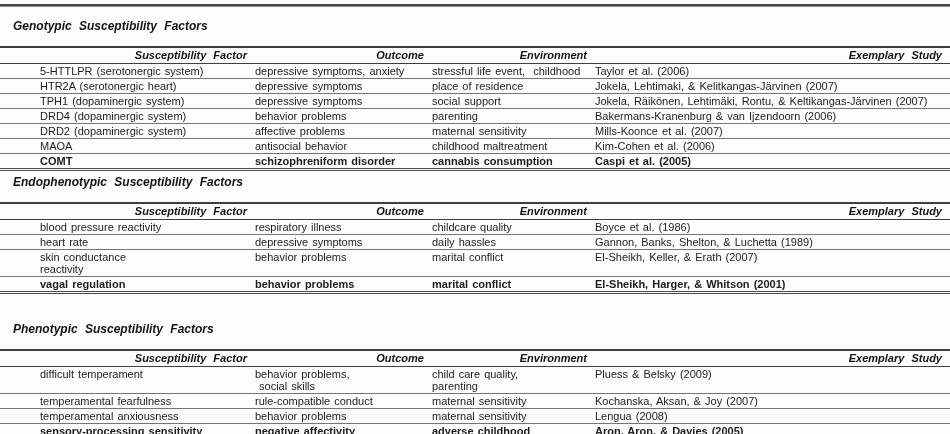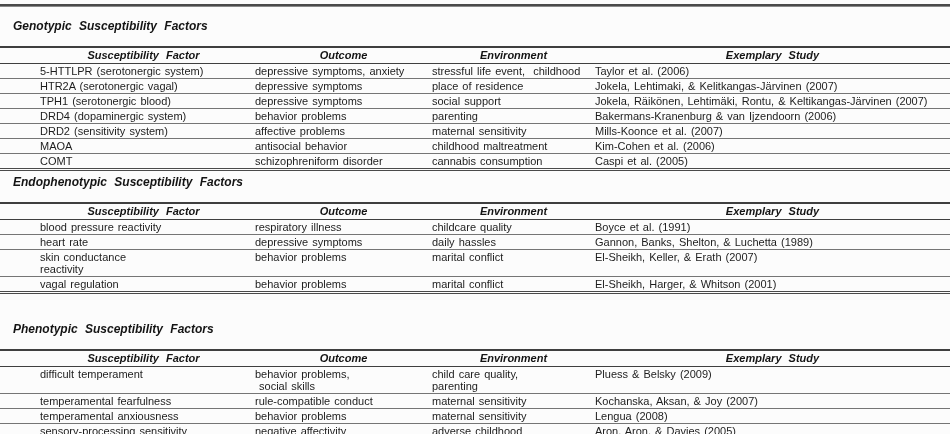--- a/index.html
+++ b/index.html
@@ -38,42 +38,42 @@
     border-collapse: collapse;
     table-layout: fixed;
     border-top: 2px solid #3f3f3f;
     border-bottom: 3px double #4a4a4a;
   }
   table.sus-table col.c1 { width: 255px; }
   table.sus-table col.c2 { width: 177px; }
   table.sus-table col.c3 { width: 163px; }
   table.sus-table col.c4 { width: 355px; }
   table.sus-table th {
-    text-align: center;
+    text-align: right;
     font-size: 11px;
     line-height: 13px;
     font-weight: bold;
     font-style: italic;
     word-spacing: 4px;
     padding: 1px 8px;
     border-bottom: 1px solid #3f3f3f;
     color: #141414;
   }
   table.sus-table td {
     font-size: 11px;
     line-height: 12px;
     word-spacing: 1px;
     padding: 1px 0;
     vertical-align: top;
     white-space: pre;
     overflow: hidden;
     color: #1d1d1d;
   }
   table.sus-table tbody tr { border-bottom: 1px solid #757575; padding-left: 32px; }
-  table.sus-table tbody tr:last-child { border-bottom: none; }
+  table.sus-table tbody tr:last-child { border-bottom: none; font-weight: bold; }
   table.sus-table th:first-child,
   table.sus-table td:first-child { padding-left: 40px; }
   #sec-genotypic    { top: 19px; }
   #sec-endophenotypic { top: 175px; }
   #sec-phenotypic   { top: 322px; }
 </style>
 </head>
 <body>
 
 <div id="page">
@@ -97,39 +97,39 @@
         </tr>
       </thead>
       <tbody>
           <tr>
             <td>5-HTTLPR (serotonergic system)</td>
             <td>depressive symptoms, anxiety</td>
             <td>stressful life event,  childhood</td>
             <td>Taylor et al. (2006)</td>
           </tr>
           <tr>
-            <td>HTR2A (serotonergic vagal)</td>
+            <td>HTR2A (serotonergic heart)</td>
             <td>depressive symptoms</td>
             <td>place of residence</td>
             <td>Jokela, Lehtimaki, &amp; Kelitkangas-Järvinen (2007)</td>
           </tr>
           <tr>
-            <td>TPH1 (serotonergic blood)</td>
+            <td>TPH1 (dopaminergic system)</td>
             <td>depressive symptoms</td>
             <td>social support</td>
             <td>Jokela, Räikönen, Lehtimäki, Rontu, &amp; Keltikangas-Järvinen (2007)</td>
           </tr>
           <tr>
             <td>DRD4 (dopaminergic system)</td>
             <td>behavior problems</td>
             <td>parenting</td>
             <td>Bakermans-Kranenburg &amp; van Ijzendoorn (2006)</td>
           </tr>
           <tr>
-            <td>DRD2 (sensitivity system)</td>
+            <td>DRD2 (dopaminergic system)</td>
             <td>affective problems</td>
             <td>maternal sensitivity</td>
             <td>Mills-Koonce et al. (2007)</td>
           </tr>
           <tr>
             <td>MAOA</td>
             <td>antisocial behavior</td>
             <td>childhood maltreatment</td>
             <td>Kim-Cohen et al. (2006)</td>
           </tr>
@@ -158,21 +158,21 @@
           <th>Outcome</th>
           <th>Environment</th>
           <th>Exemplary  Study</th>
         </tr>
       </thead>
       <tbody>
           <tr>
             <td>blood pressure reactivity</td>
             <td>respiratory illness</td>
             <td>childcare quality</td>
-            <td>Boyce et al. (1991)</td>
+            <td>Boyce et al. (1986)</td>
           </tr>
           <tr>
             <td>heart rate</td>
             <td>depressive symptoms</td>
             <td>daily hassles</td>
             <td>Gannon, Banks, Shelton, &amp; Luchetta (1989)</td>
           </tr>
           <tr>
             <td>skin conductance
 reactivity</td>

